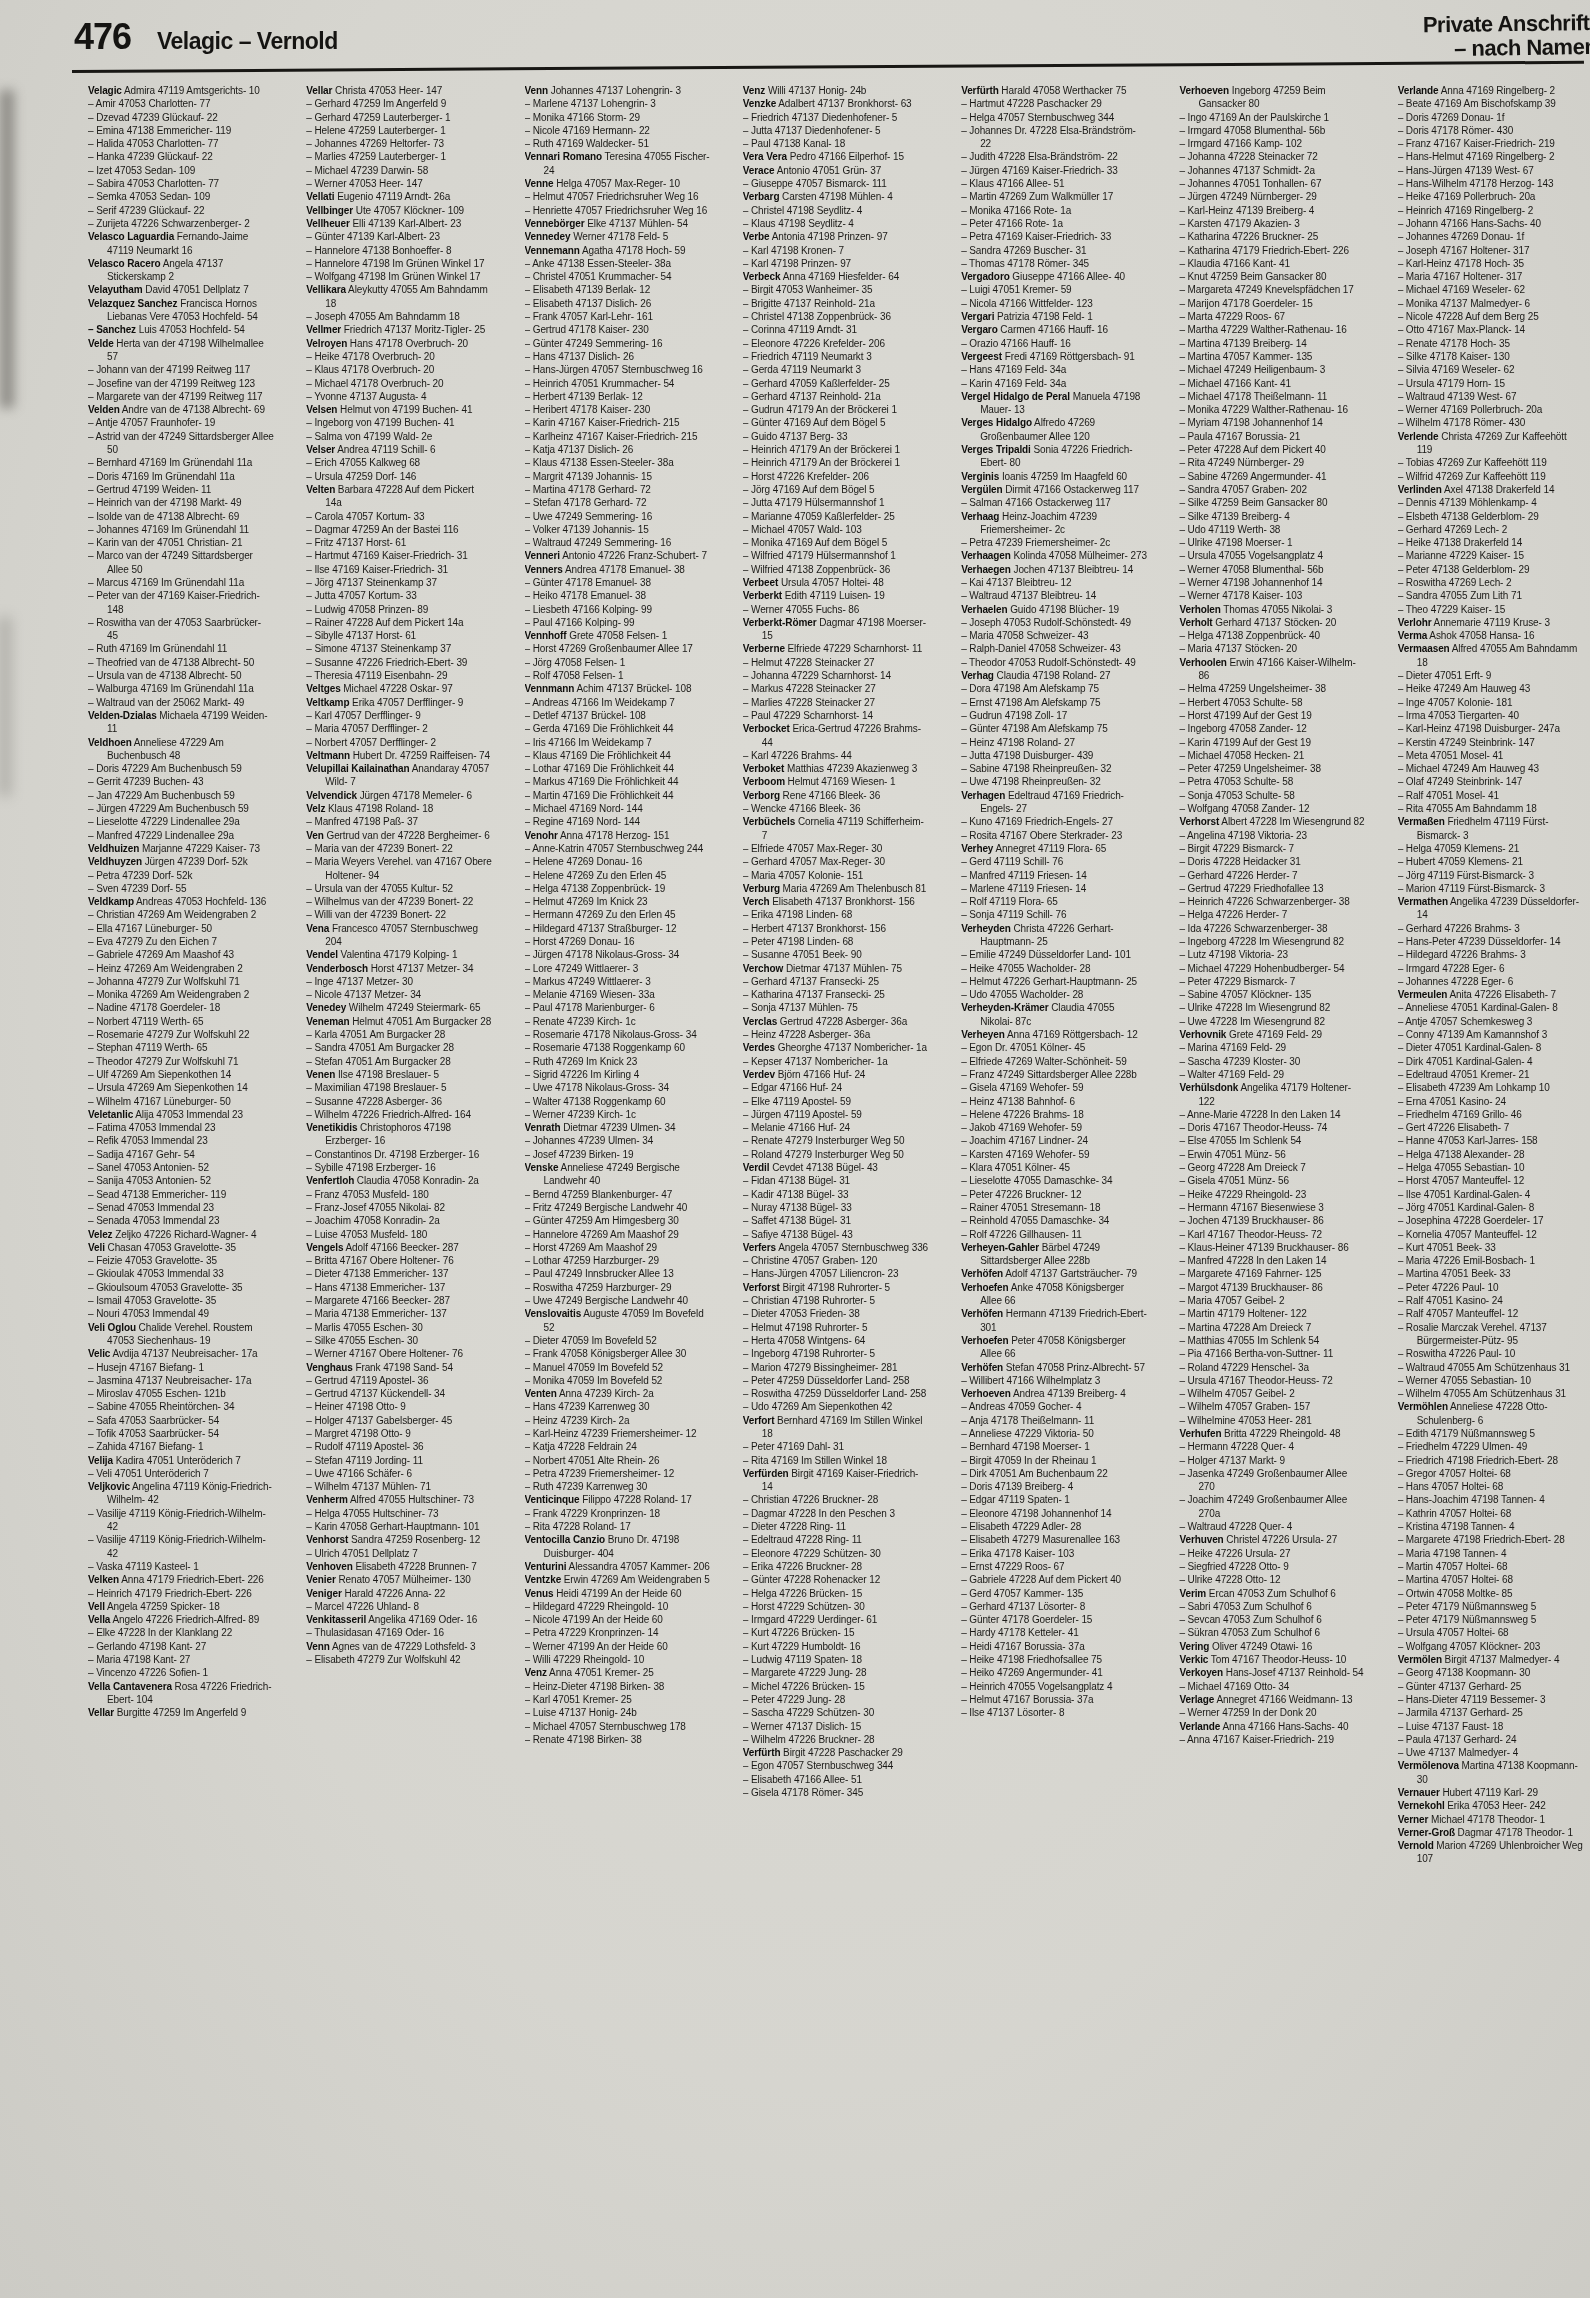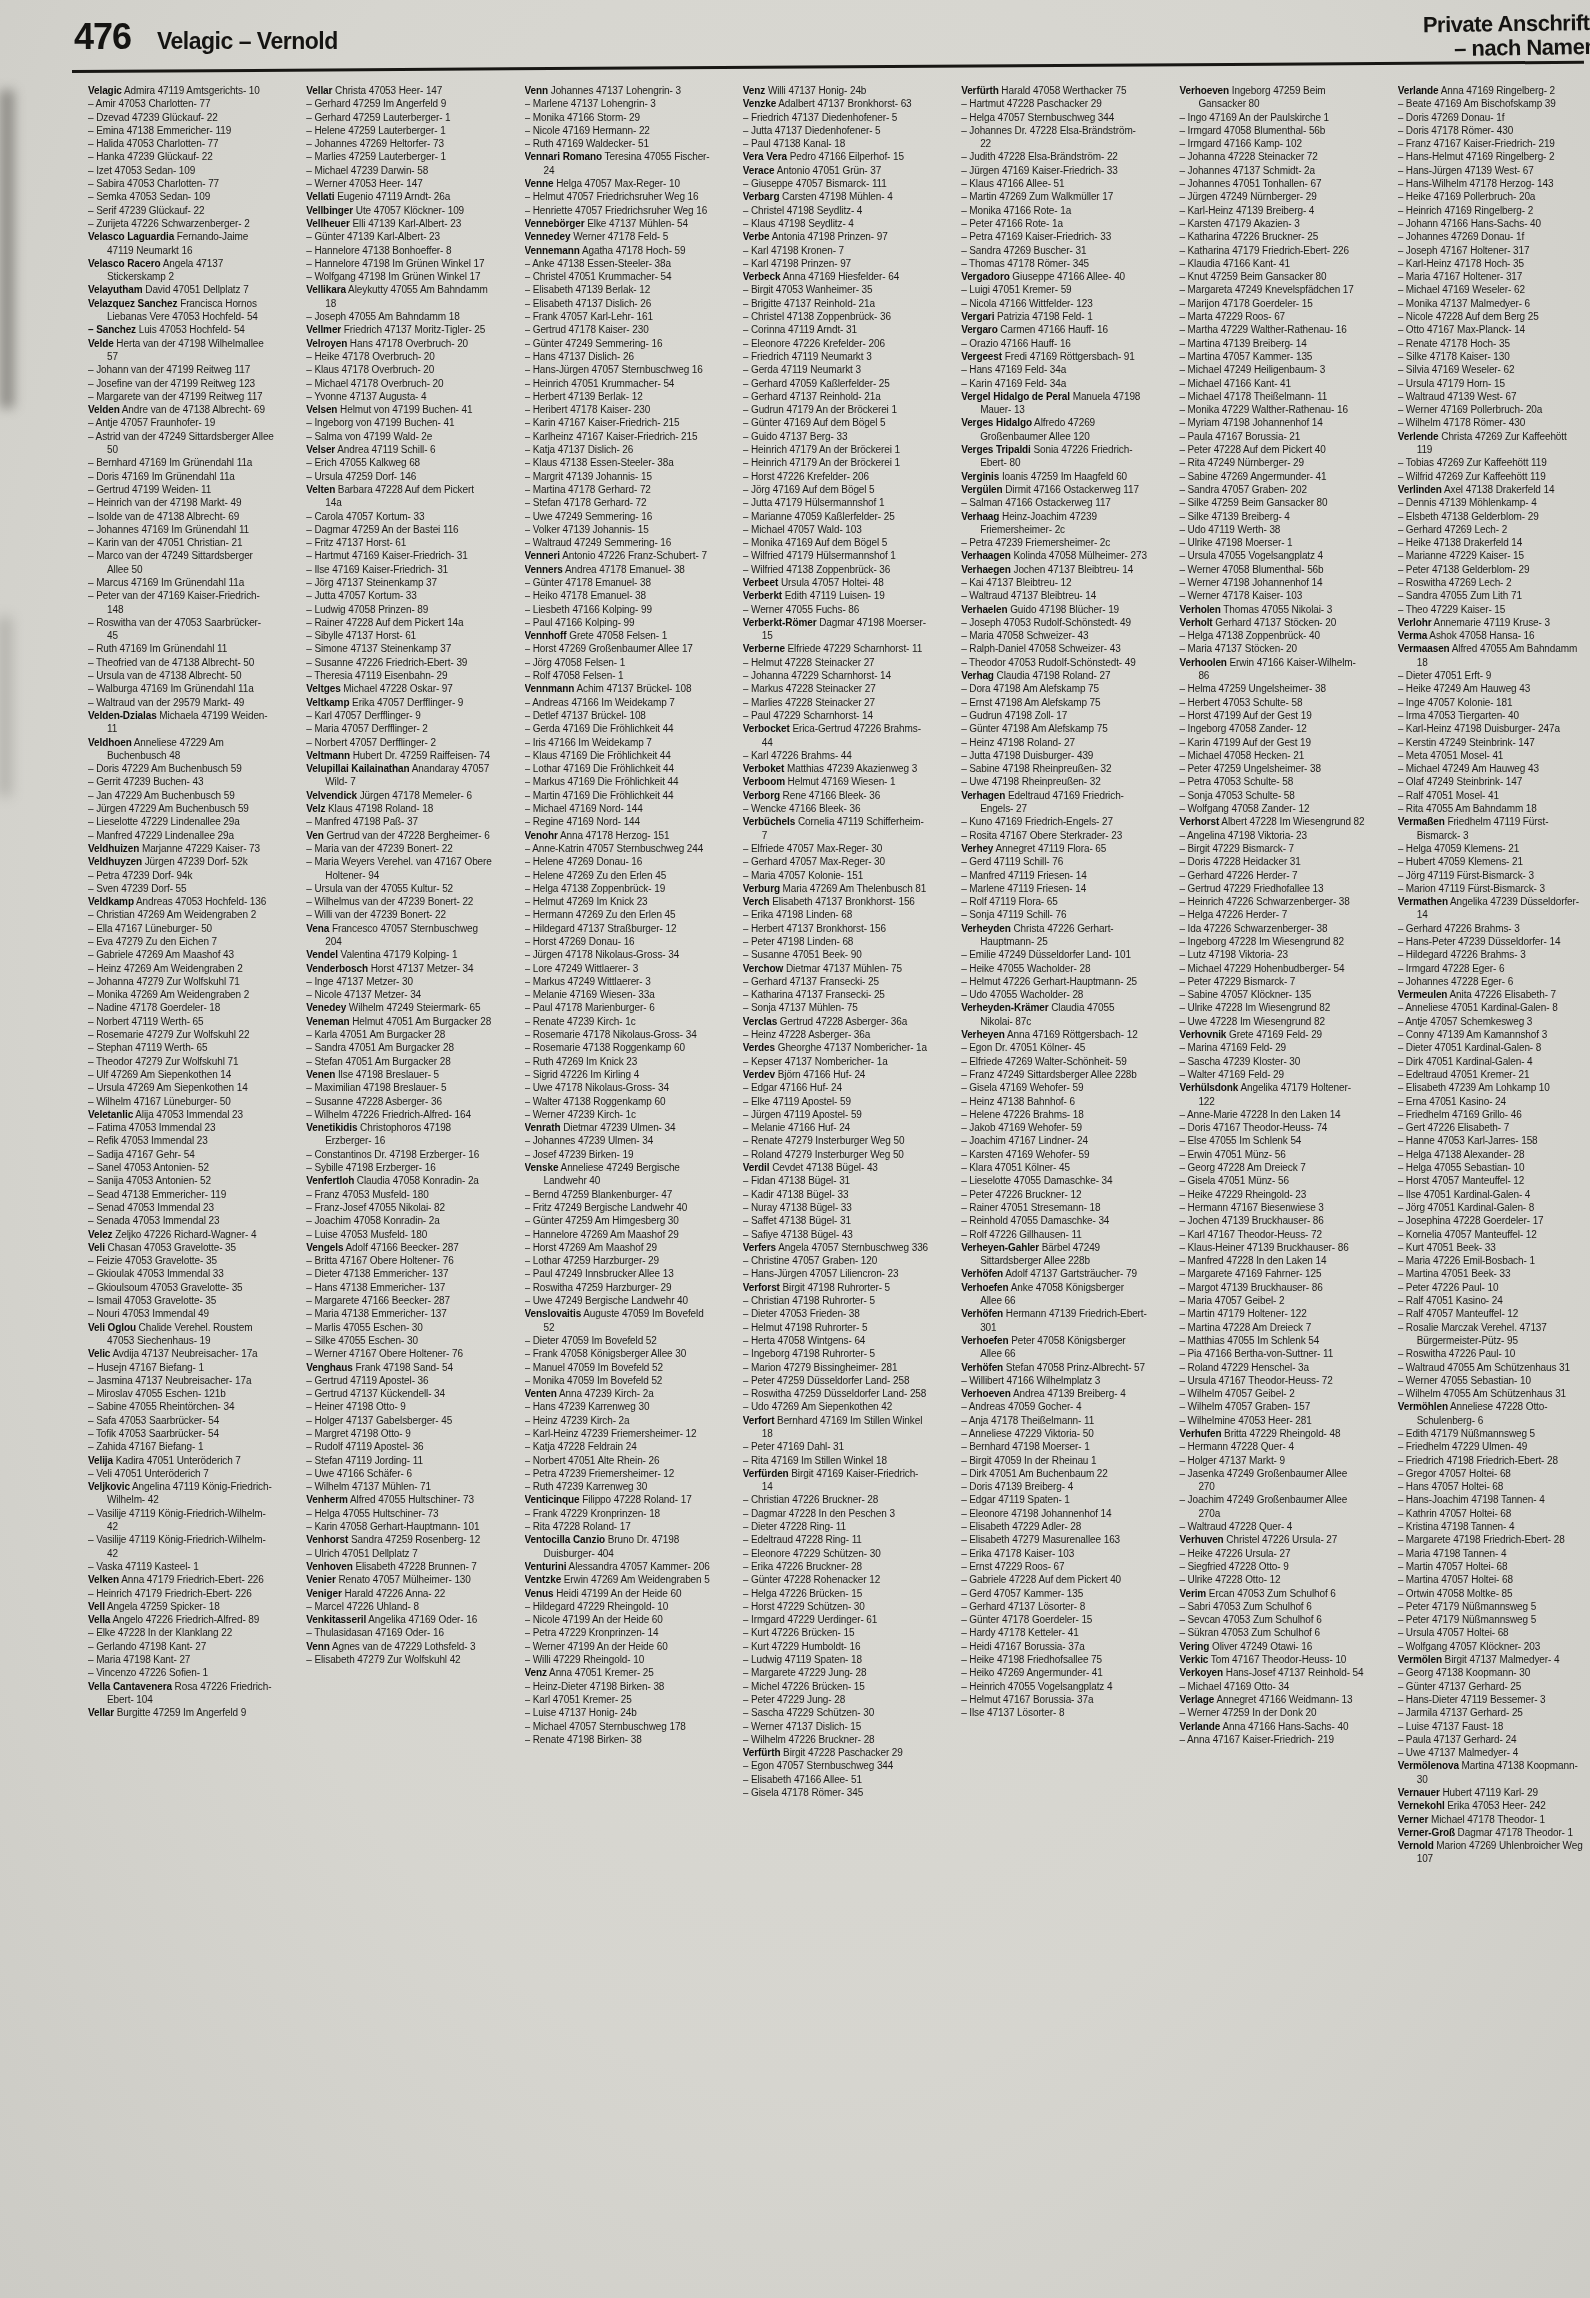--- a/index.html
+++ b/index.html
@@ -74,32 +74,32 @@
         <div class="entry">– Johannes 47169 Im Grünendahl 11</div>
         <div class="entry">– Karin van der 47051 Christian- 21</div>
         <div class="entry">– Marco van der 47249 Sittardsberger Allee 50</div>
         <div class="entry">– Marcus 47169 Im Grünendahl 11a</div>
         <div class="entry">– Peter van der 47169 Kaiser-Friedrich- 148</div>
         <div class="entry">– Roswitha van der 47053 Saarbrücker- 45</div>
         <div class="entry">– Ruth 47169 Im Grünendahl 11</div>
         <div class="entry">– Theofried van de 47138 Albrecht- 50</div>
         <div class="entry">– Ursula van de 47138 Albrecht- 50</div>
         <div class="entry">– Walburga 47169 Im Grünendahl 11a</div>
-        <div class="entry">– Waltraud van der 29579 Markt- 49</div>
+        <div class="entry">– Waltraud van der 25062 Markt- 49</div>
         <div class="entry"><b>Velden-Dzialas</b> Michaela 47199 Weiden- 11</div>
         <div class="entry"><b>Veldhoen</b> Anneliese 47229 Am Buchenbusch 48</div>
         <div class="entry">– Doris 47229 Am Buchenbusch 59</div>
         <div class="entry">– Gerrit 47239 Buchen- 43</div>
         <div class="entry">– Jan 47229 Am Buchenbusch 59</div>
         <div class="entry">– Jürgen 47229 Am Buchenbusch 59</div>
         <div class="entry">– Lieselotte 47229 Lindenallee 29a</div>
         <div class="entry">– Manfred 47229 Lindenallee 29a</div>
         <div class="entry"><b>Veldhuizen</b> Marjanne 47229 Kaiser- 73</div>
         <div class="entry"><b>Veldhuyzen</b> Jürgen 47239 Dorf- 52k</div>
-        <div class="entry">– Petra 47239 Dorf- 94k</div>
+        <div class="entry">– Petra 47239 Dorf- 52k</div>
         <div class="entry">– Sven 47239 Dorf- 55</div>
         <div class="entry"><b>Veldkamp</b> Andreas 47053 Hochfeld- 136</div>
         <div class="entry">– Christian 47269 Am Weidengraben 2</div>
         <div class="entry">– Ella 47167 Lüneburger- 50</div>
         <div class="entry">– Eva 47279 Zu den Eichen 7</div>
         <div class="entry">– Gabriele 47269 Am Maashof 43</div>
         <div class="entry">– Heinz 47269 Am Weidengraben 2</div>
         <div class="entry">– Johanna 47279 Zur Wolfskuhl 71</div>
         <div class="entry">– Monika 47269 Am Weidengraben 2</div>
         <div class="entry">– Nadine 47178 Goerdeler- 18</div>

